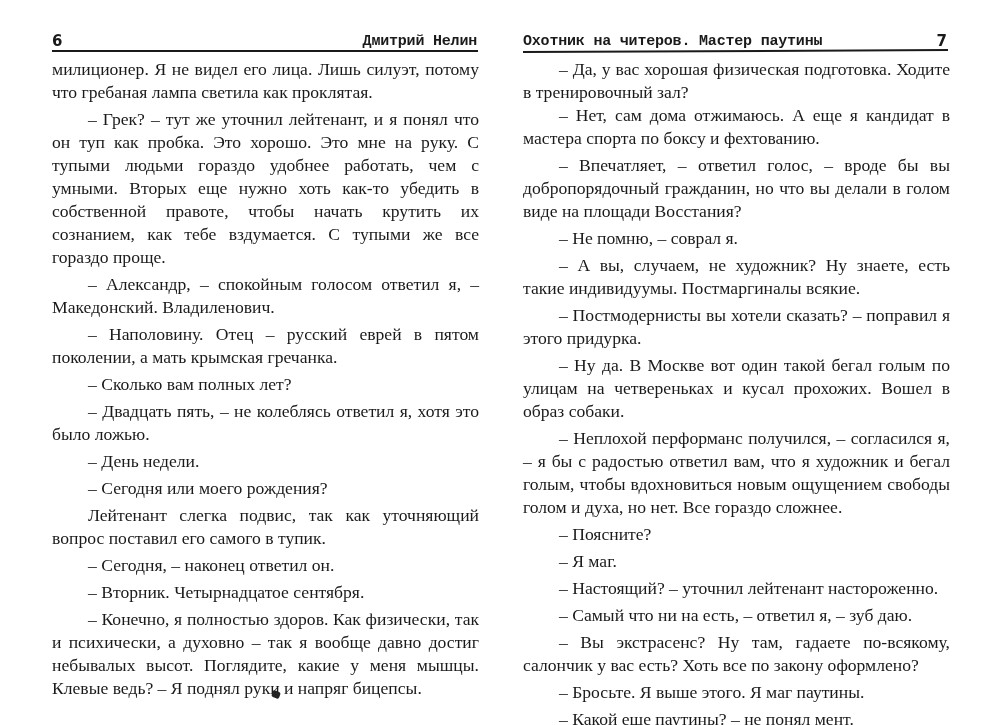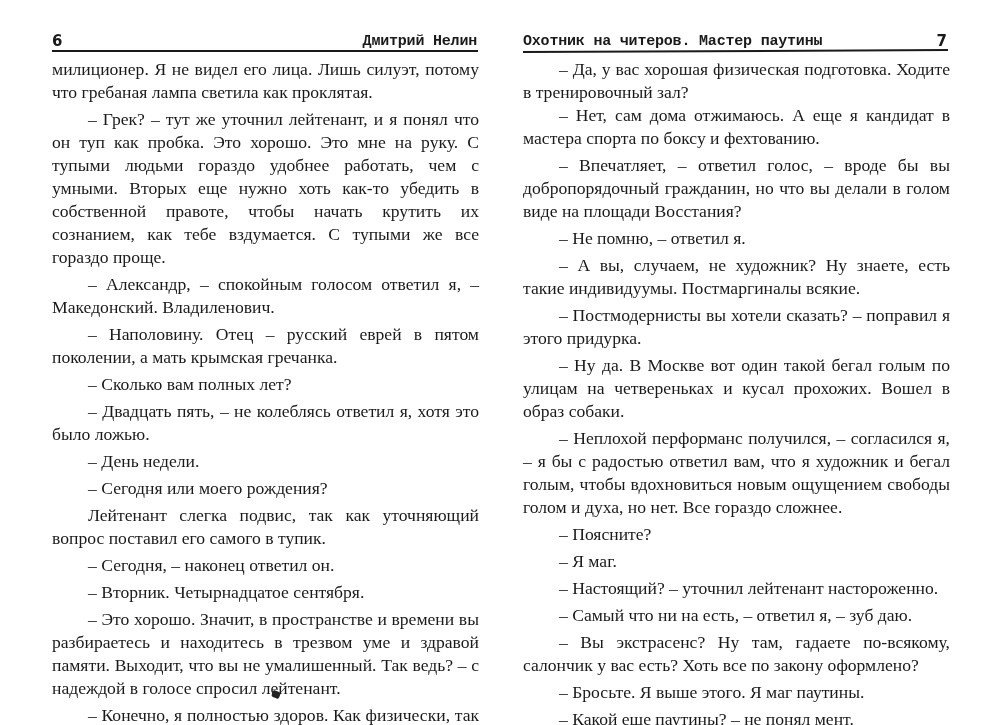--- a/index.html
+++ b/index.html
@@ -41,37 +41,36 @@
     <p class="para">– Грек? – тут же уточнил лейтенант, и я понял что он туп как пробка. Это хорошо. Это мне на руку. С тупыми людьми гораздо удобнее работать, чем с умными. Вторых еще нужно хоть как-то убедить в собственной правоте, чтобы начать крутить их сознанием, как тебе вздумается. С тупыми же все гораздо проще.</p>
     <p class="para">– Александр, – спокойным голосом ответил я, – Македонский. Владиленович.</p>
     <p class="para">– Наполовину. Отец – русский еврей в пятом поколении, а мать крымская гречанка.</p>
     <p class="para">– Сколько вам полных лет?</p>
     <p class="para">– Двадцать пять, – не колеблясь ответил я, хотя это было ложью.</p>
     <p class="para">– День недели.</p>
     <p class="para">– Сегодня или моего рождения?</p>
     <p class="para">Лейтенант слегка подвис, так как уточняющий вопрос поставил его самого в тупик.</p>
     <p class="para">– Сегодня, – наконец ответил он.</p>
     <p class="para">– Вторник. Четырнадцатое сентября.</p>
-    <p class="para">– Это хорошо. Значит, в пространстве и времени вы разбираетесь и находитесь в трезвом уме и здравой памяти. Выходит, что вы не умалишенный. Так ведь? – с надеждой в голосе спросил лейтенант.</p>
     <p class="para">– Конечно, я полностью здоров. Как физически, так и психически, а духовно – так я вообще давно достиг небывалых высот. Поглядите, какие у меня мышцы. Клевые ведь? – Я поднял руки и напряг бицепсы.</p>
   </div>
   <div class="speck"></div>
 </div>
 
 <div class="page page-right">
   <div class="header">
     <span class="title">Охотник на читеров. Мастер паутины</span>
     <span>7</span>
   </div>
   <div class="rule"></div>
   <div class="body">
     <p class="para tight">– Да, у вас хорошая физическая подготовка. Ходите в тренировочный зал?</p>
     <p class="para">– Нет, сам дома отжимаюсь. А еще я кандидат в мастера спорта по боксу и фехтованию.</p>
     <p class="para">– Впечатляет, – ответил голос, – вроде бы вы добропорядочный гражданин, но что вы делали в голом виде на площади Восстания?</p>
-    <p class="para">– Не помню, – ответил я.</p>
+    <p class="para">– Не помню, – соврал я.</p>
     <p class="para">– А вы, случаем, не художник? Ну знаете, есть такие индивидуумы. Постмаргиналы всякие.</p>
     <p class="para">– Постмодернисты вы хотели сказать? – поправил я этого придурка.</p>
     <p class="para">– Ну да. В Москве вот один такой бегал голым по улицам на четвереньках и кусал прохожих. Вошел в образ собаки.</p>
     <p class="para">– Неплохой перформанс получился, – согласился я, – я бы с радостью ответил вам, что я художник и бегал голым, чтобы вдохновиться новым ощущением свободы голом и духа, но нет. Все гораздо сложнее.</p>
     <p class="para">– Поясните?</p>
     <p class="para">– Я маг.</p>
     <p class="para">– Настоящий? – уточнил лейтенант настороженно.</p>
     <p class="para">– Самый что ни на есть, – ответил я, – зуб даю.</p>
     <p class="para">– Вы экстрасенс? Ну там, гадаете по-всякому, салончик у вас есть? Хоть все по закону оформлено?</p>
     <p class="para">– Бросьте. Я выше этого. Я маг паутины.</p>

